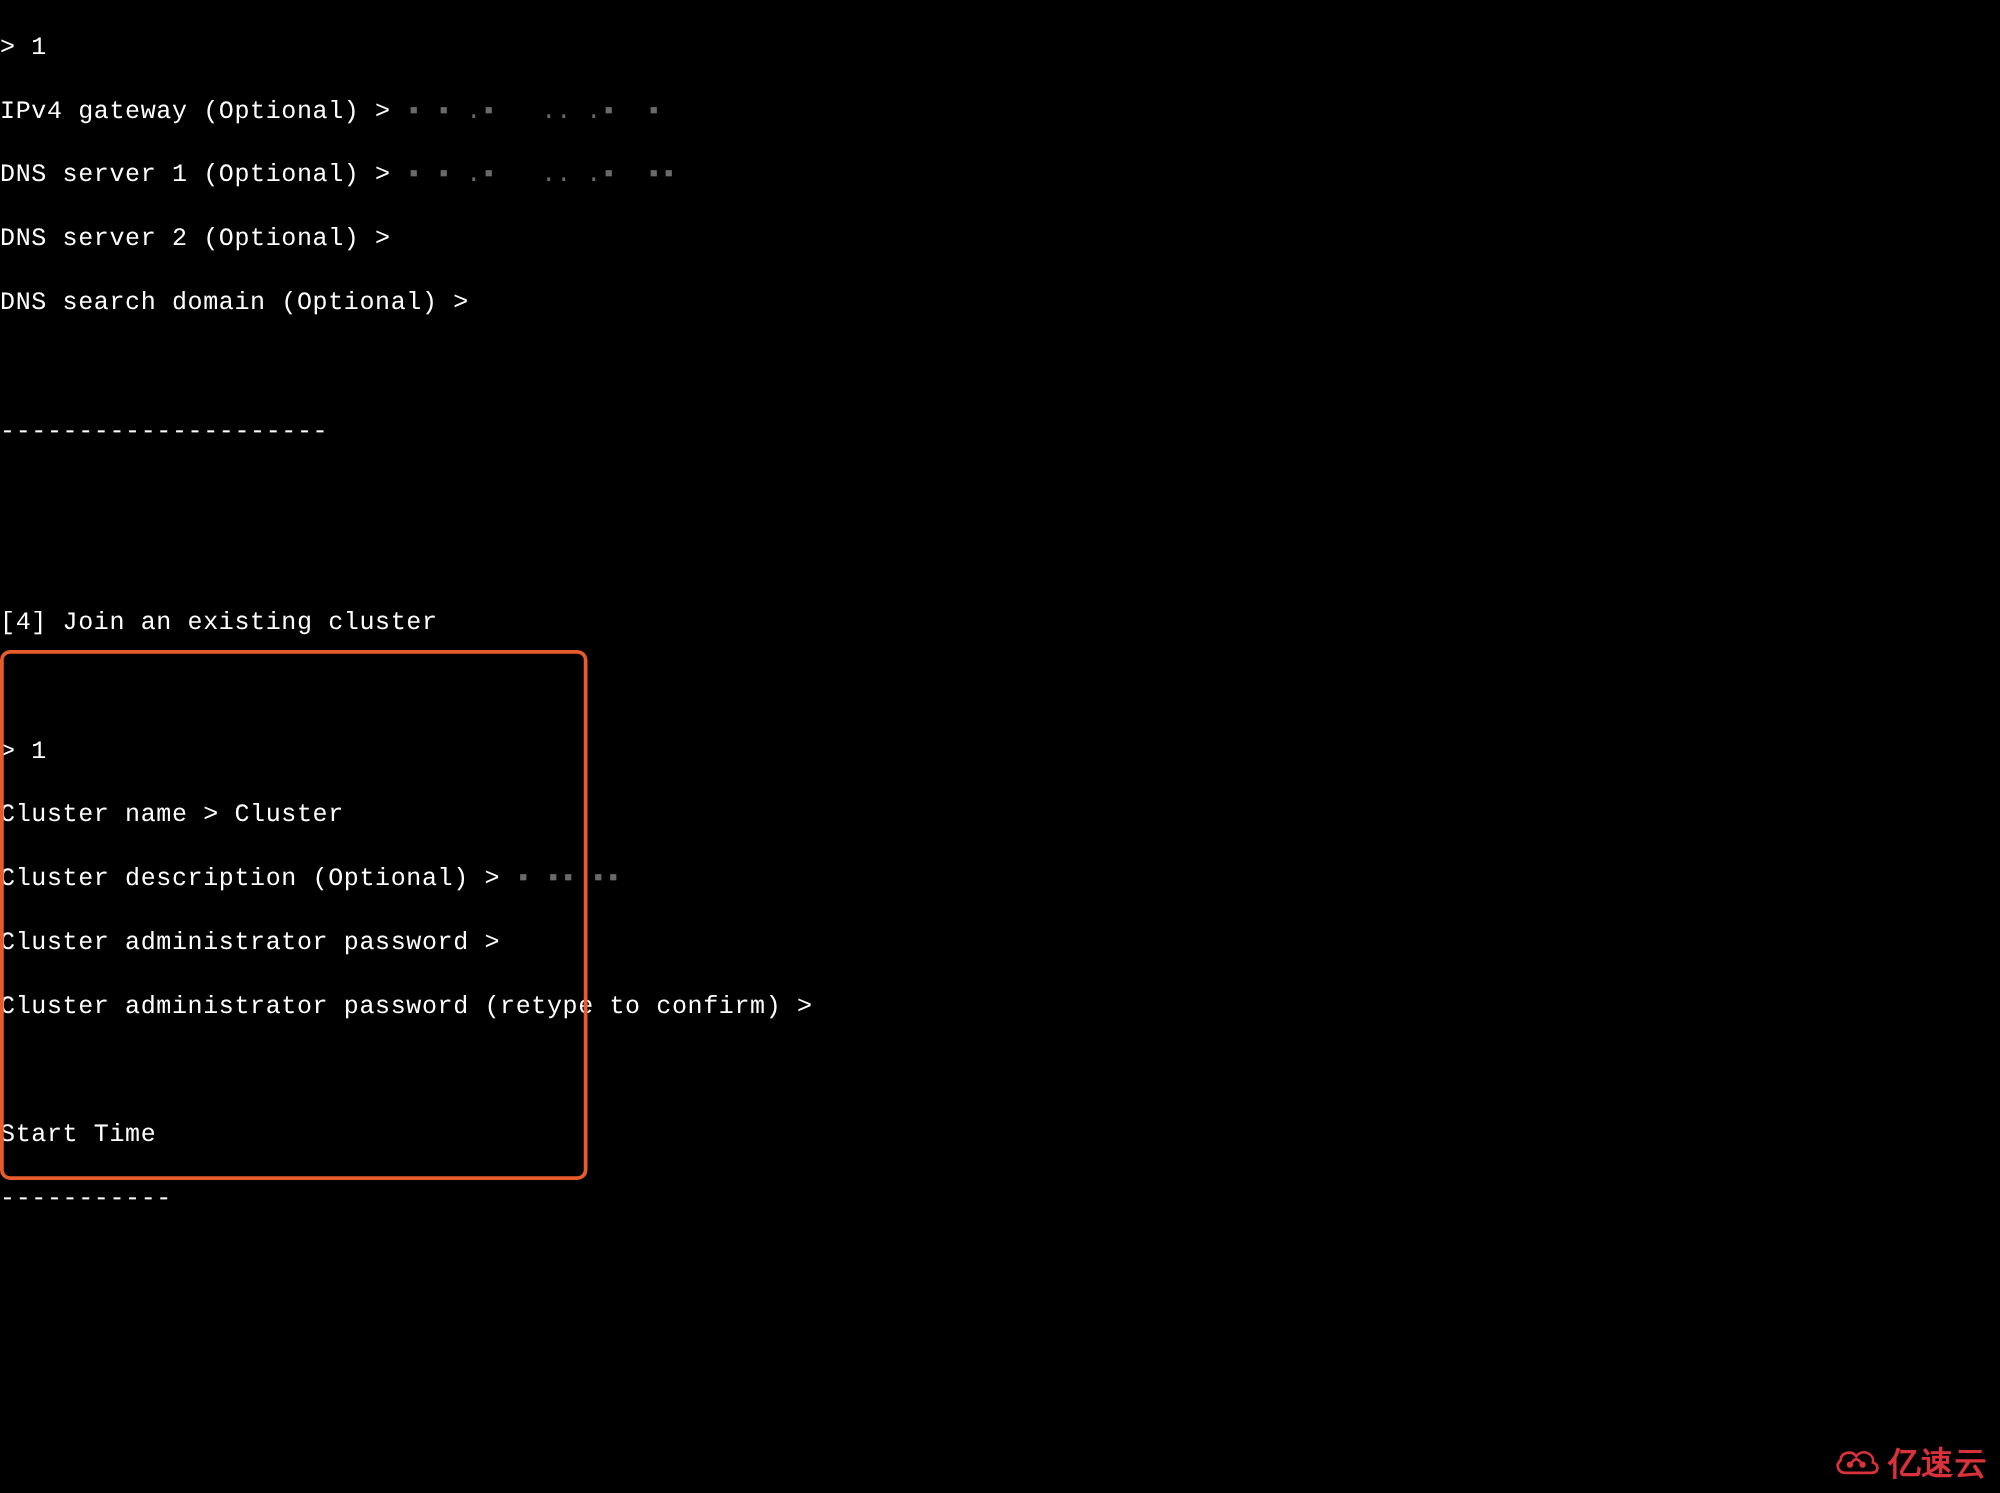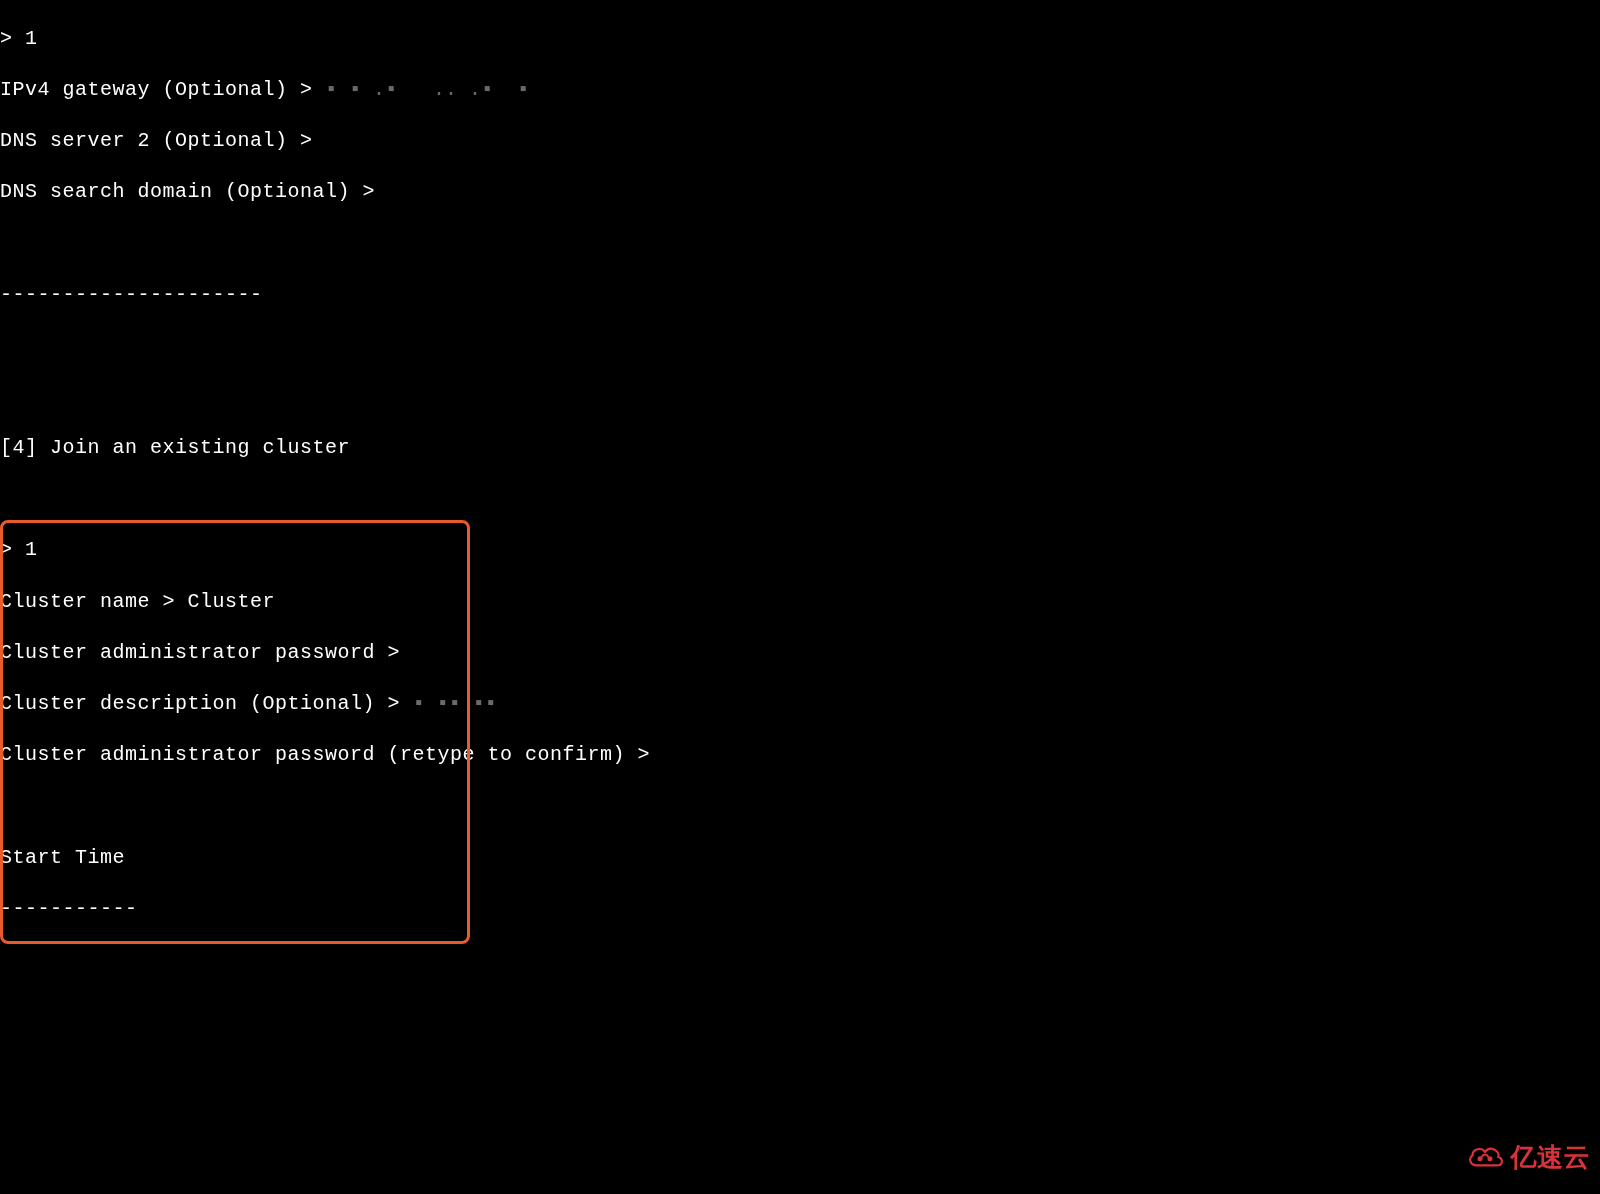--- a/index.html
+++ b/index.html
@@ -36,21 +36,21 @@
       border-radius: 8px;
       left: 0px;
       top: 520px;
       width: 470px;
       height: 424px;
       pointer-events: none;
     }
     .watermark {
       position: absolute;
       right: 10px;
-      bottom: 20px;
+      bottom: 7px;
       display: flex;
       align-items: center;
       gap: 6px;
       color: #d9323a;
       font-family: "Microsoft YaHei", sans-serif;
       font-size: 26px;
       font-weight: bold;
       pointer-events: none;
     }
     .watermark-icon {
@@ -62,32 +62,33 @@
       width: 100%;
       height: 100%;
     }
   </style>
 </head>
 <body>
 
 <div class="terminal">
 <div class="line">&gt; 1</div>
 <div class="line"><span>IPv4 gateway (Optional) &gt; </span><span class="redacted">▪ ▪ .▪   .. .▪  ▪</span></div>
+<div class="line"><span>DNS server 1 (Optional) &gt; </span><span class="redacted">▪ ▪ .▪   .. .▪  ▪▪</span></div>
 <div class="line">DNS server 2 (Optional) &gt;</div>
 <div class="line">DNS search domain (Optional) &gt;</div>
 <div class="line"></div>
 <div class="line">---------------------</div>
 <div class="line"></div>
 <div class="line"></div>
 <div class="line">[4] Join an existing cluster</div>
 <div class="line"></div>
 <div class="line">&gt; 1</div>
 <div class="line">Cluster name &gt; Cluster</div>
+<div class="line"><span>Cluster description (Optional) &gt; </span><span class="redacted">▪ ▪▪ ▪▪</span></div>
 <div class="line">Cluster administrator password &gt;</div>
-<div class="line"><span>Cluster description (Optional) &gt; </span><span class="redacted">▪ ▪▪ ▪▪</span></div>
 <div class="line">Cluster administrator password (retype to confirm) &gt;</div>
 <div class="line"></div>
 <div class="line">Start Time</div>
 <div class="line">-----------</div>
 
 
 
 
 
 

